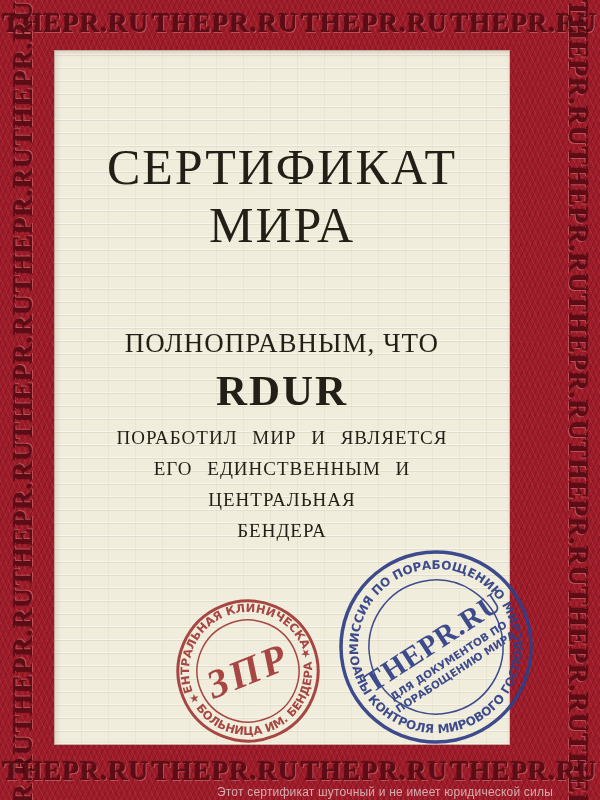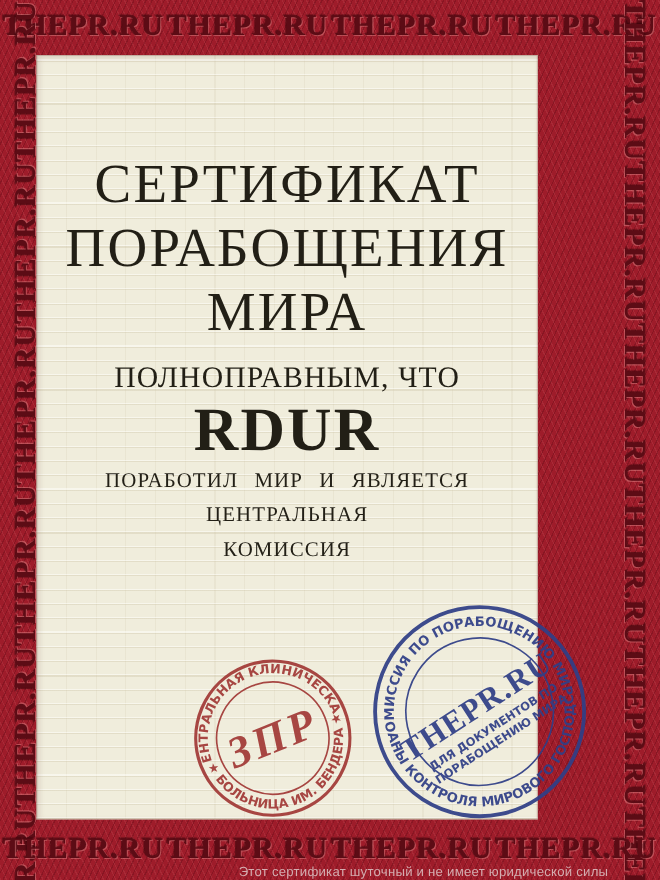--- a/index.html
+++ b/index.html
@@ -31,32 +31,32 @@
     color:#5c0c15;font-size:27px;letter-spacing:1px;font-weight:600;
     text-shadow:1px 1px 0 rgba(226,140,140,0.45), -1px -1px 1px rgba(40,0,5,0.55);
     pointer-events:none;
   }
   .brand-col.left{left:0;}
   .brand-col.right{right:0;}
   .brand-col.left span{writing-mode:vertical-rl;transform:rotate(180deg);}
   .brand-col.right span{writing-mode:vertical-rl;}
   
   .panel{
-    position:absolute;left:33px;top:50px;width:456px;height:695px;
+    position:absolute;left:54px;top:50px;width:456px;height:695px;
     background-color:#f0eddc;
     background-image:
       repeating-linear-gradient(0deg, rgba(205,196,168,0.38) 0 1px, rgba(255,255,252,0.5) 1px 2px, transparent 2px 13px),
       repeating-linear-gradient(90deg, rgba(208,199,172,0.22) 0 1px, transparent 1px 27px);
     box-shadow:inset 0 0 0 1px rgba(120,60,50,0.25), inset 2px 2px 6px rgba(90,40,40,0.18);
     font-family:Liberation Serif, serif;
   }
   .panel .line{position:absolute;left:0;width:100%;text-align:center;color:#221f16;}
   .title{top:88px;font-size:50px;line-height:58px;letter-spacing:2px;}
   .confirms{top:278px;font-size:27px;line-height:30px;letter-spacing:1px;}
-  .name{top:318px;font-size:56px;line-height:46px;letter-spacing:2px;font-weight:bold;}
+  .name{top:318px;font-size:43px;line-height:46px;letter-spacing:2px;font-weight:bold;}
   .body-text{top:372px;font-size:19px;line-height:31px;letter-spacing:1px;word-spacing:9px;}
   
   .stamp{position:absolute;opacity:0.93;}
   .stamp-hospital{left:173px;top:596px;}
   .stamp-commission{left:336px;top:547px;}
   .ring-text{font-family:"DejaVu Sans", sans-serif;font-weight:bold;}
   .stamp-hospital .ring-text{font-size:11.5px;fill:#a23a37;}
   .stamp-hospital .center-text{font-family:"Liberation Serif", serif;font-size:40px;font-weight:bold;font-style:italic;letter-spacing:3px;fill:#a23a37;}
   .stamp-commission .ring-text{font-size:12px;fill:#303f87;}
   .stamp-commission .center-brand{font-family:"Liberation Serif", serif;font-size:29px;font-weight:bold;letter-spacing:1px;fill:#303f87;}
@@ -98,29 +98,29 @@
   <div class="brand-row bottom">
     <span>THEPR.RU</span>
     <span>THEPR.RU</span>
     <span>THEPR.RU</span>
     <span>THEPR.RU</span>
   </div>
 
   <div class="panel">
     <div class="line title">
       <div>СЕРТИФИКАТ</div>
-      <div>ПОРАБОЩЕНИЯ</div>
       <div>МИРА</div>
     </div>
     <div class="line confirms">ПОЛНОПРАВНЫМ, ЧТО</div>
     <div class="line name">RDUR</div>
     <div class="line body-text">
       <div>ПОРАБОТИЛ МИР И ЯВЛЯЕТСЯ</div>
+      <div>ЕГО ЕДИНСТВЕННЫМ И</div>
       <div>ЦЕНТРАЛЬНАЯ</div>
-      <div>КОМИССИЯ</div>
+      <div>БЕНДЕРА</div>
     </div>
   </div>
 
   <svg class="stamp stamp-hospital" width="150" height="150" viewBox="0 0 150 150">
     <defs>
       <path id="red-top" d="M 16 75 A 59 59 0 1 1 134 75" fill="none"></path>
       <path id="red-bot" d="M 11 75 A 64 64 0 0 0 139 75" fill="none"></path>
     </defs>
     <g transform="rotate(-22 75 75)">
       <circle cx="75" cy="75" r="70" fill="none" stroke="#a23a37" stroke-width="3"></circle>

